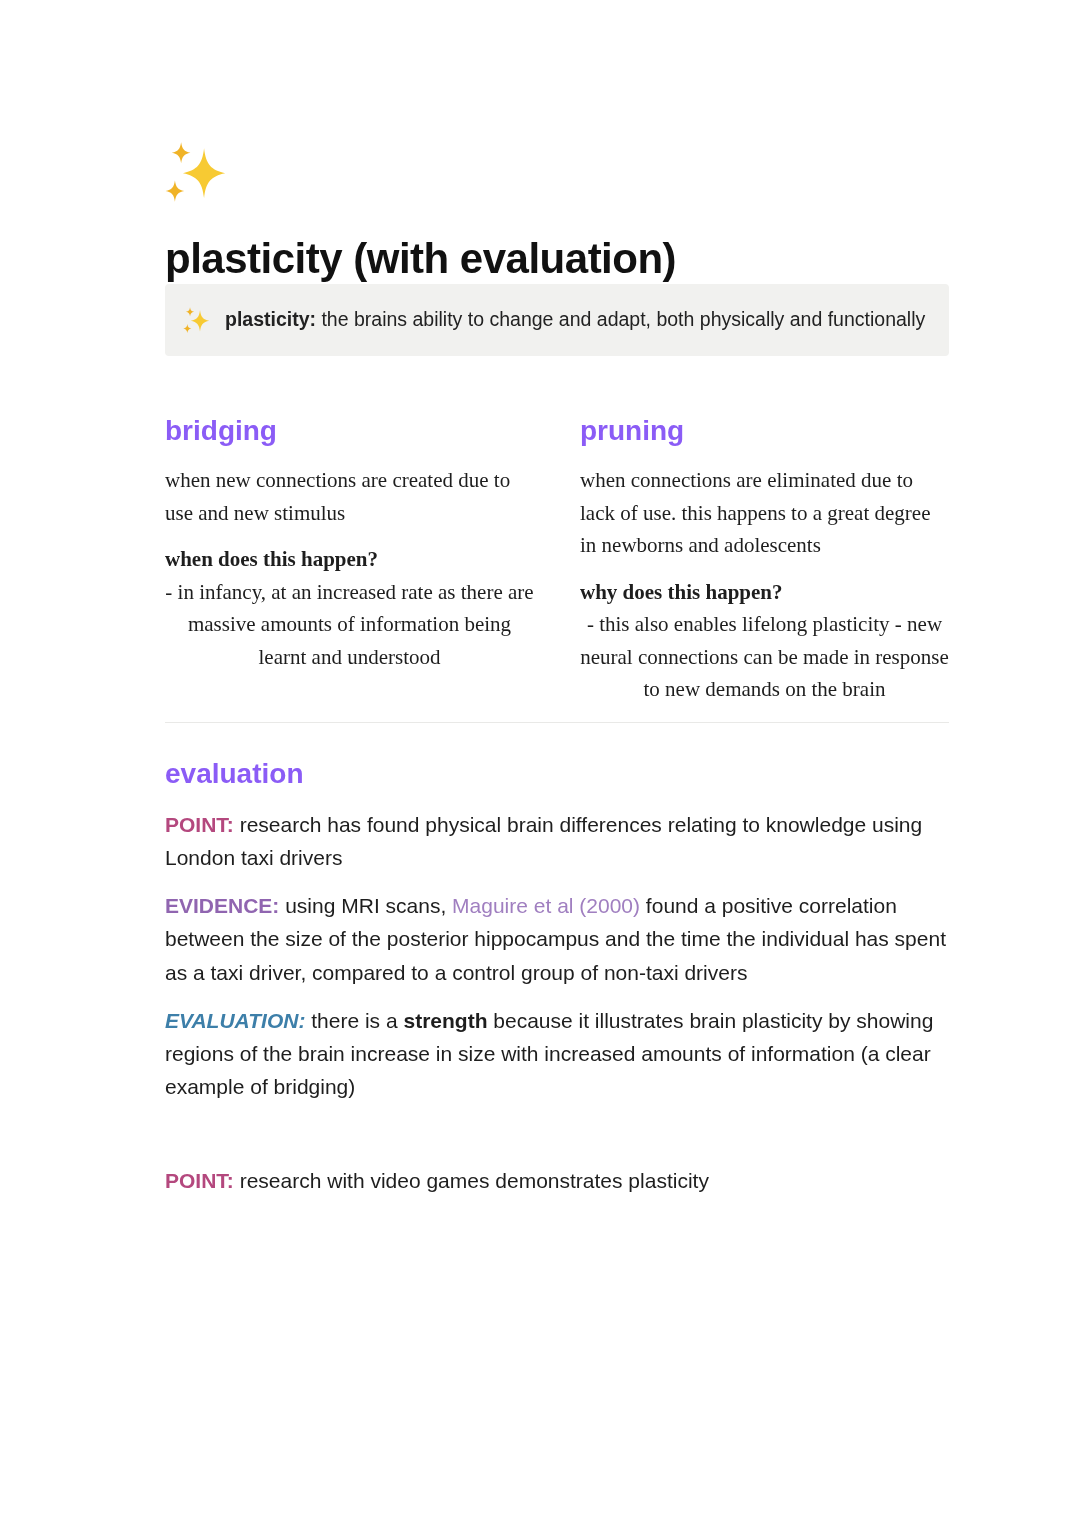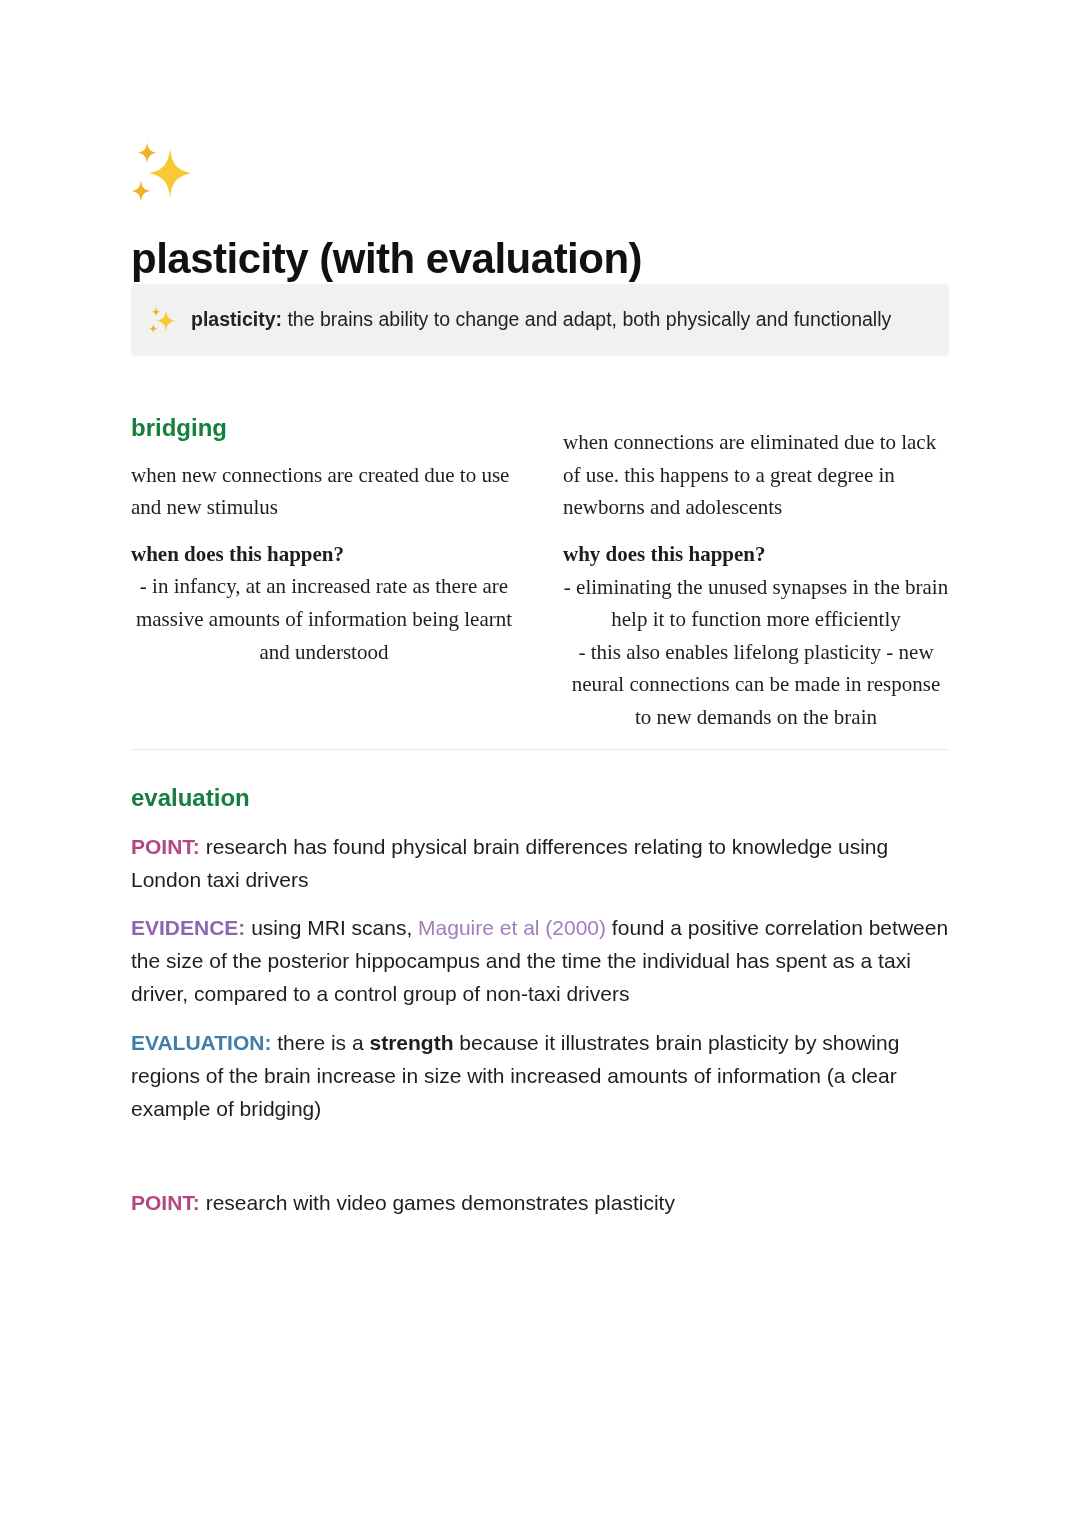--- a/index.html
+++ b/index.html
@@ -1,20 +1,20 @@
 <!DOCTYPE html>
 <html style="--point: #b4487e; --evidence: #9065b0; --link: #a07fc0; --evaluation: #3d7fa9; --callout-bg: #f1f1ef;"><head>
 <meta charset="utf-8">
 <style>
   * { margin:0; padding:0; box-sizing:border-box; }
   html,body { background:#ffffff; }
   body { font-family:"Liberation Sans", sans-serif; color:#1e1e1e; }
   .page {
     position:relative; width:1080px; height:1256px; background:#ffffff;
-    margin:0 auto; overflow:hidden;
+    margin:0 auto; overflow:hidden;padding-left:34px;
   }
   .content { padding:142px 131px 0 131px; }
 
   .page-icon { display:block; width:62px; height:66px; }
   .sparkle { fill:#f7ca33; }
   .sparkle-dark { fill:#f0b327; }
 
   h1.page-title {
     margin-top:26px; font-size:42px; font-weight:bold; color:#111111;
     letter-spacing:-0.5px; line-height:1.2;
@@ -24,35 +24,35 @@
     background:var(--callout-bg, #f1f1ef); border-radius:4px;
     padding:20px 20px 20px 18px; display:flex; gap:15px; align-items:flex-start;
   }
   .callout-icon { width:27px; height:29px; flex:0 0 auto; margin-top:3px; }
   .callout-text { font-size:19.5px; line-height:1.62; color:#222222; }
 
   .columns { display:flex; gap:46px; margin-top:56px; }
   .column { flex:1 1 0; min-width:0; }
 
   h2.col-heading, h2.section-heading {
-    font-size:24px; font-weight:bold; color:#15803d; line-height:1.35;
+    font-size:28px; font-weight:bold; color:#8b5cf6; line-height:1.35;
   }
   .column p.body, .column .qa { font-size:21px; line-height:1.55; margin-top:14px;font-family:Liberation Serif, serif; }
   .qa .qa-label { font-weight:bold; }
   .qa .qa-line { font-weight:normal;text-align:center; }
 
   .divider { border:none; border-top:1px solid #e9e9e7; margin-top:16px; }
 
   .eval-section { margin-top:32px; }
   .eval-section p.eval-para { font-size:21px; line-height:1.58; margin-top:15px; }
   .spacer-block { height:46px; }
 
   .label-point { font-weight:bold; color:var(--point, #b4487e);text-align:right; }
   .label-evidence { font-weight:bold; color:var(--evidence, #9065b0); }
-  .label-evaluation { font-weight:bold; color:var(--evaluation, #3d7fa9); }
+  .label-evaluation { font-weight:bold; color:var(--evaluation, #3d7fa9);font-style:italic; }
   .inline-link { color:var(--link, #a07fc0); text-decoration:none; cursor:pointer; }
   .bold-black { font-weight:bold; }
 
   .footer {
     position:absolute; left:65px; right:66px; top:1452px;
     display:flex; justify-content:space-between; align-items:baseline;
     font-size:15.5px; color:#9b9b9b;
   }
 </style>
 </head>
@@ -83,24 +83,24 @@
       <div class="column">
         <h2 class="col-heading">bridging</h2>
         <p class="body">when new connections are created due to use and new stimulus</p>
         <div class="qa">
           <div class="qa-label">when does this happen?</div>
           <div class="qa-line">- in infancy, at an increased rate as there are massive amounts of information being learnt and understood</div>
         </div>
       </div>
 
       <div class="column">
+        <h2 class="col-heading">pruning</h2>
         <p class="body">when connections are eliminated due to lack of use. this happens to a great degree in newborns and adolescents</p>
         <div class="qa">
           <div class="qa-label">why does this happen?</div>
-          <div class="qa-line">- eliminating the unused synapses in the brain help it to function more efficiently</div>
           <div class="qa-line">- this also enables lifelong plasticity - new neural connections can be made in response to new demands on the brain</div>
         </div>
       </div>
 
     </div>
 
     <hr class="divider">
 
     <div class="eval-section">
       <h2 class="section-heading">evaluation</h2>

